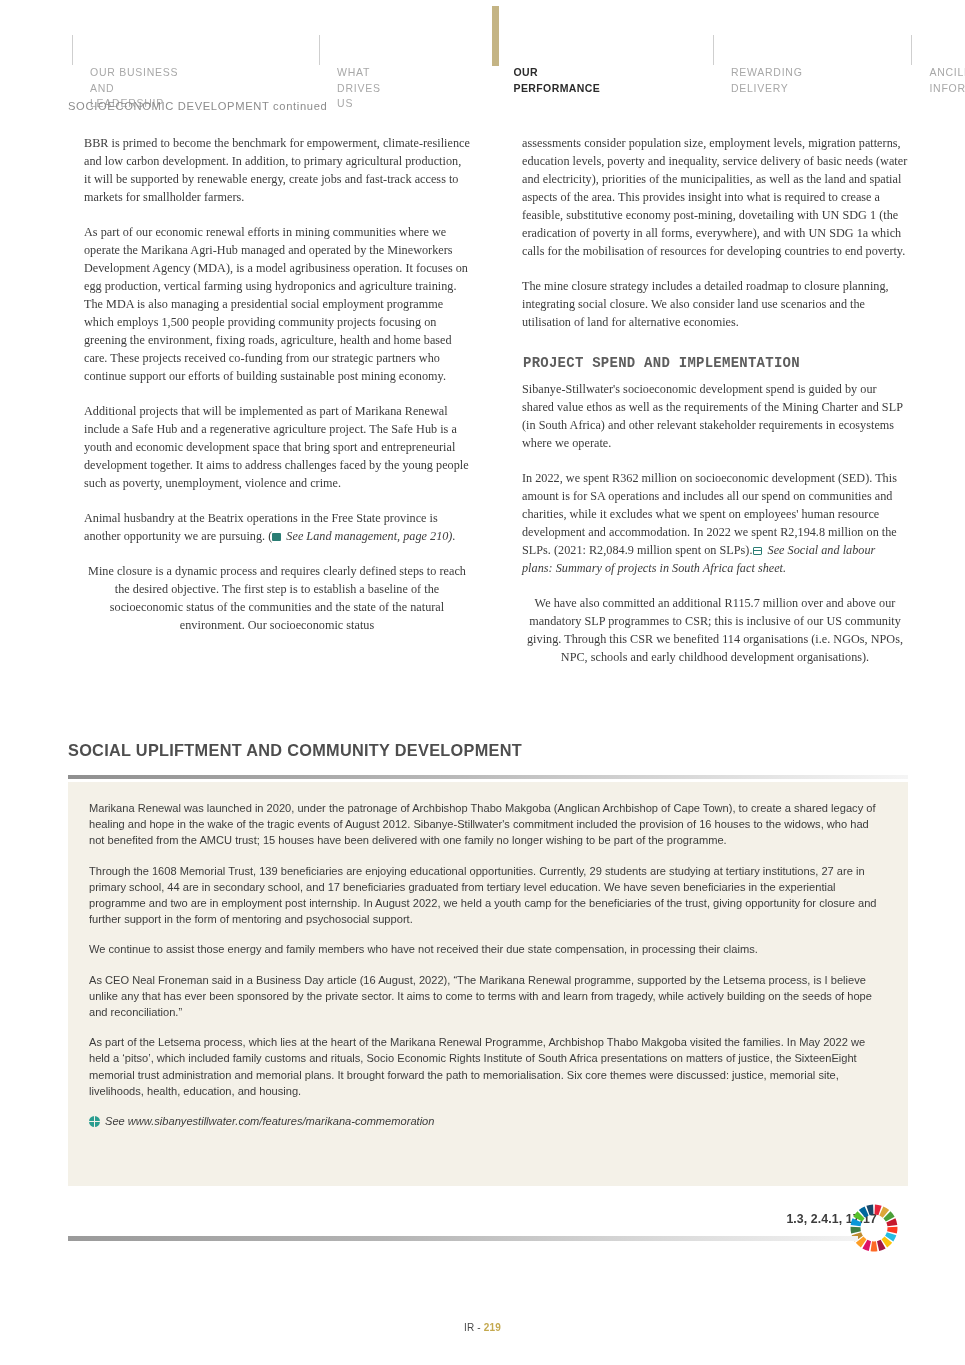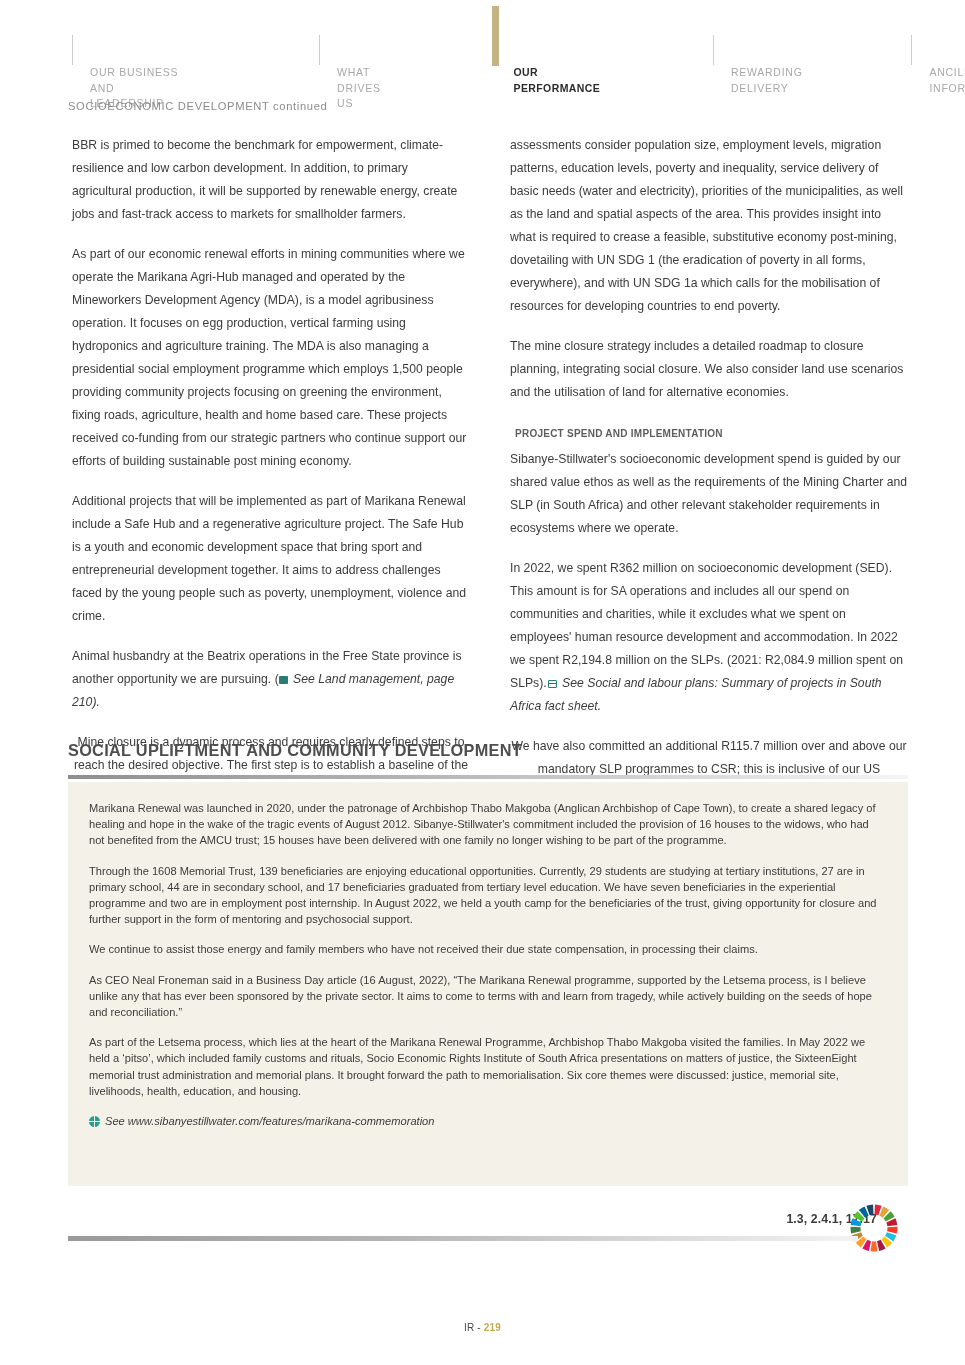--- a/index.html
+++ b/index.html
@@ -71,34 +71,36 @@
     color: #8c8c8c;
     margin-bottom: 22px;
   }
 
   .cols {
     display: flex;
     gap: 36px;
   }
   .col { width: 402px; }
   .col p {
-    margin: 0 0 17px 4px;
+    margin: 0 0 17px 16px;
     font-size: 12.2px;
-    line-height: 23px;
+    line-height: 18px;
     color: #3c3c3c;
     letter-spacing: 0.02px;
+    font-family: Liberation Serif, serif;
   }
   .col p:last-child { margin-bottom: 0; text-align: center; }
 
   h2.subhead {
-    font-size: 10px;
+    font-size: 14px;
     font-weight: bold;
     letter-spacing: 0.25px;
     color: #5d5d5d;
-    margin: 24px 0 9px 9px;
+    margin: 24px 0 9px 17px;
+    font-family: Liberation Mono, monospace;
   }
 
   .ital { font-style: italic; }
 
   .icon-book {
     display: inline-block;
     width: 9px; height: 8px;
     background: #2a7d74;
     vertical-align: -1px;
     margin-right: 2px;

